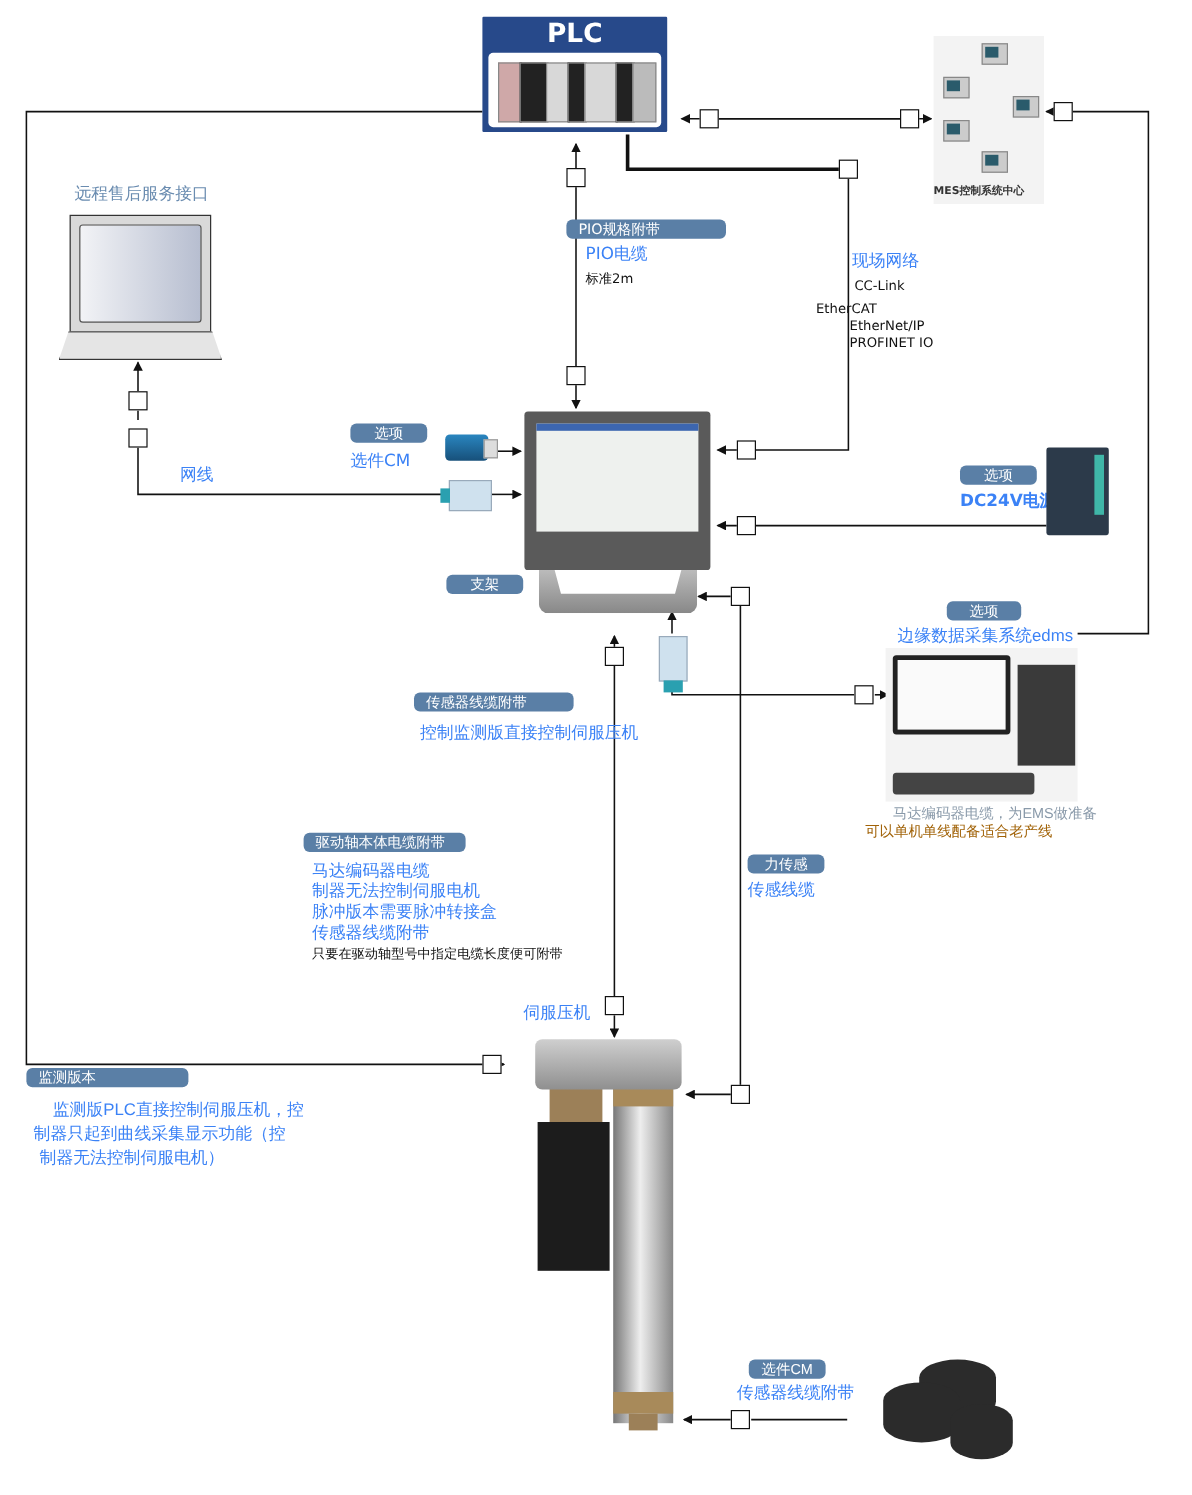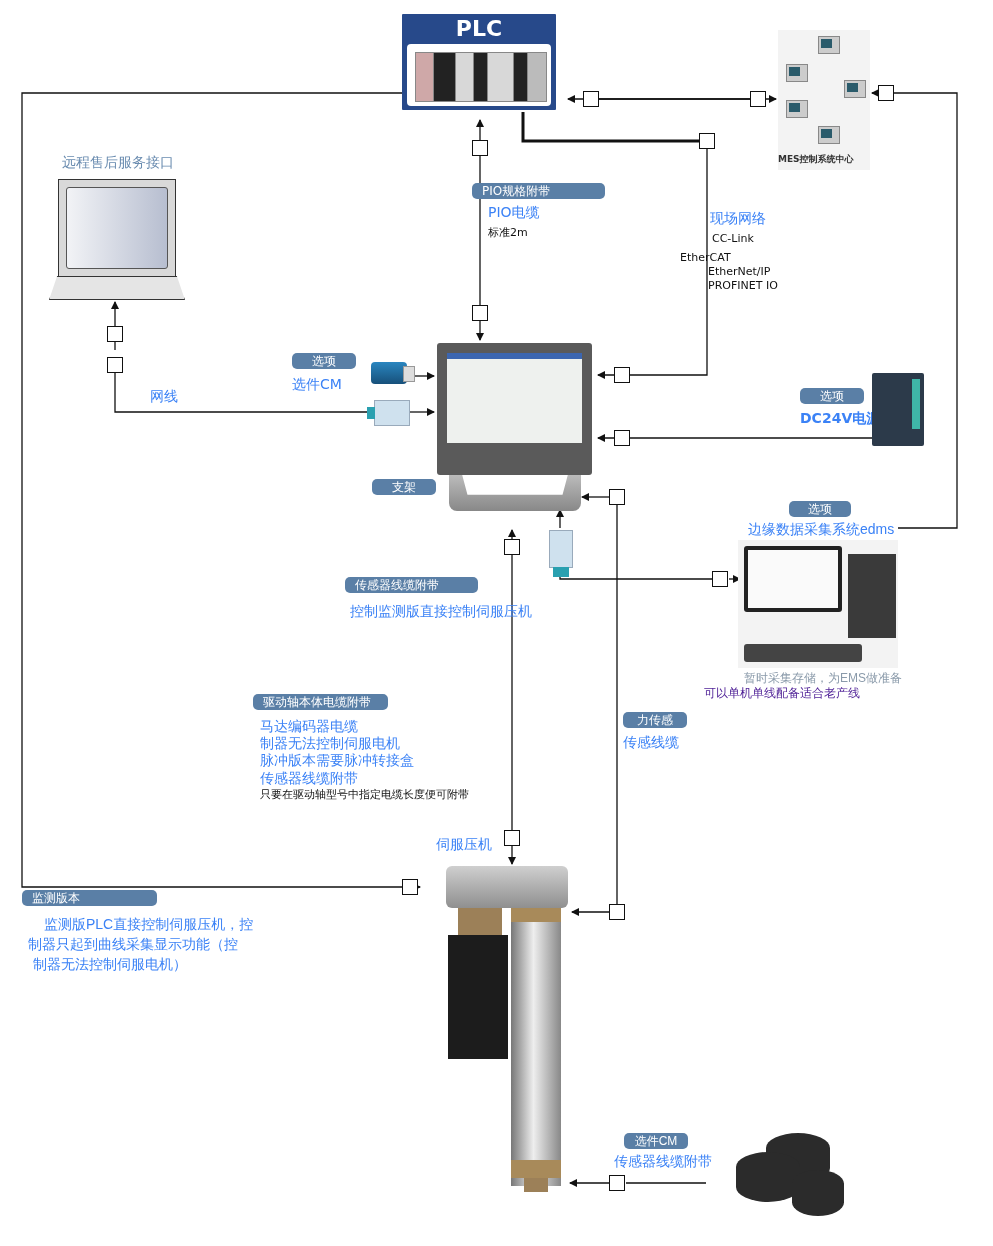--- a/index.html
+++ b/index.html
@@ -177,22 +177,22 @@
 <div class="psu"></div>
 
 <div class="tag" style="left:789px;top:501px;width:42px;text-align:center">选项</div>
 <div class="lbl-blue serif" style="left:748px;top:521px">边缘数据采集系统edms</div>
 <div class="rj45b"></div>
 <div class="edms">
   <div class="edms-mon"></div>
   <div class="edms-tower"></div>
   <div class="edms-kb"></div>
 </div>
-<div class="lbl-blue serif" style="left:744px;top:671px;font-size:12px;line-height:15px;color:#8a9aaa">暂时采集存储，为EMS做准备</div>
-<div class="lbl-blue serif" style="left:704px;top:686px;font-size:12px;line-height:15px;color:#4c1d95">可以单机单线配备适合老产线</div>
+<div class="lbl-blue serif" style="left:744px;top:671px;font-size:12px;line-height:15px;color:#8a9aaa">马达编码器电缆，为EMS做准备</div>
+<div class="lbl-blue serif" style="left:721px;top:686px;font-size:12px;line-height:15px;color:#a16207">可以单机单线配备适合老产线</div>
 
 <div class="tag" style="left:345px;top:577px;width:113px">传感器线缆附带</div>
 <div class="lbl-blue" style="left:350px;top:603px">控制监测版直接控制伺服压机</div>
 
 <div class="tag" style="left:253px;top:694px;width:115px">驱动轴本体电缆附带</div>
 <div class="lbl-blue" style="left:260px;top:718px">马达编码器电缆</div>
 <div class="lbl-blue" style="left:260px;top:735px">制器无法控制伺服电机</div>
 <div class="lbl-blue" style="left:260px;top:752px">脉冲版本需要脉冲转接盒</div>
 <div class="lbl-blue" style="left:260px;top:770px">传感器线缆附带</div>
 <div class="lbl-black" style="left:260px;top:788px">只要在驱动轴型号中指定电缆长度便可附带</div>

